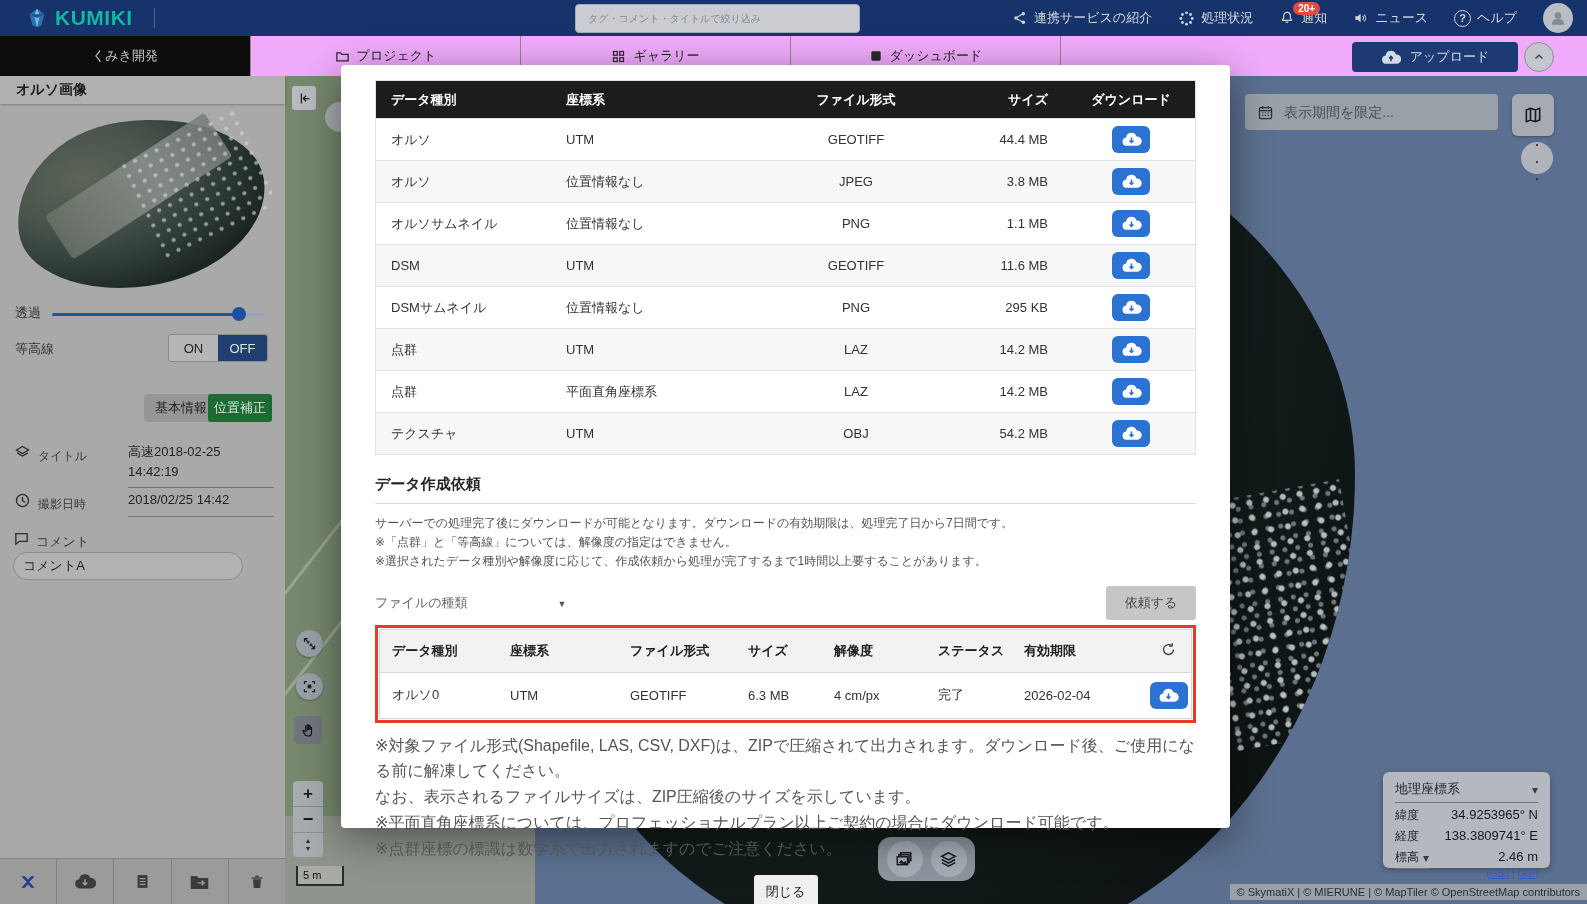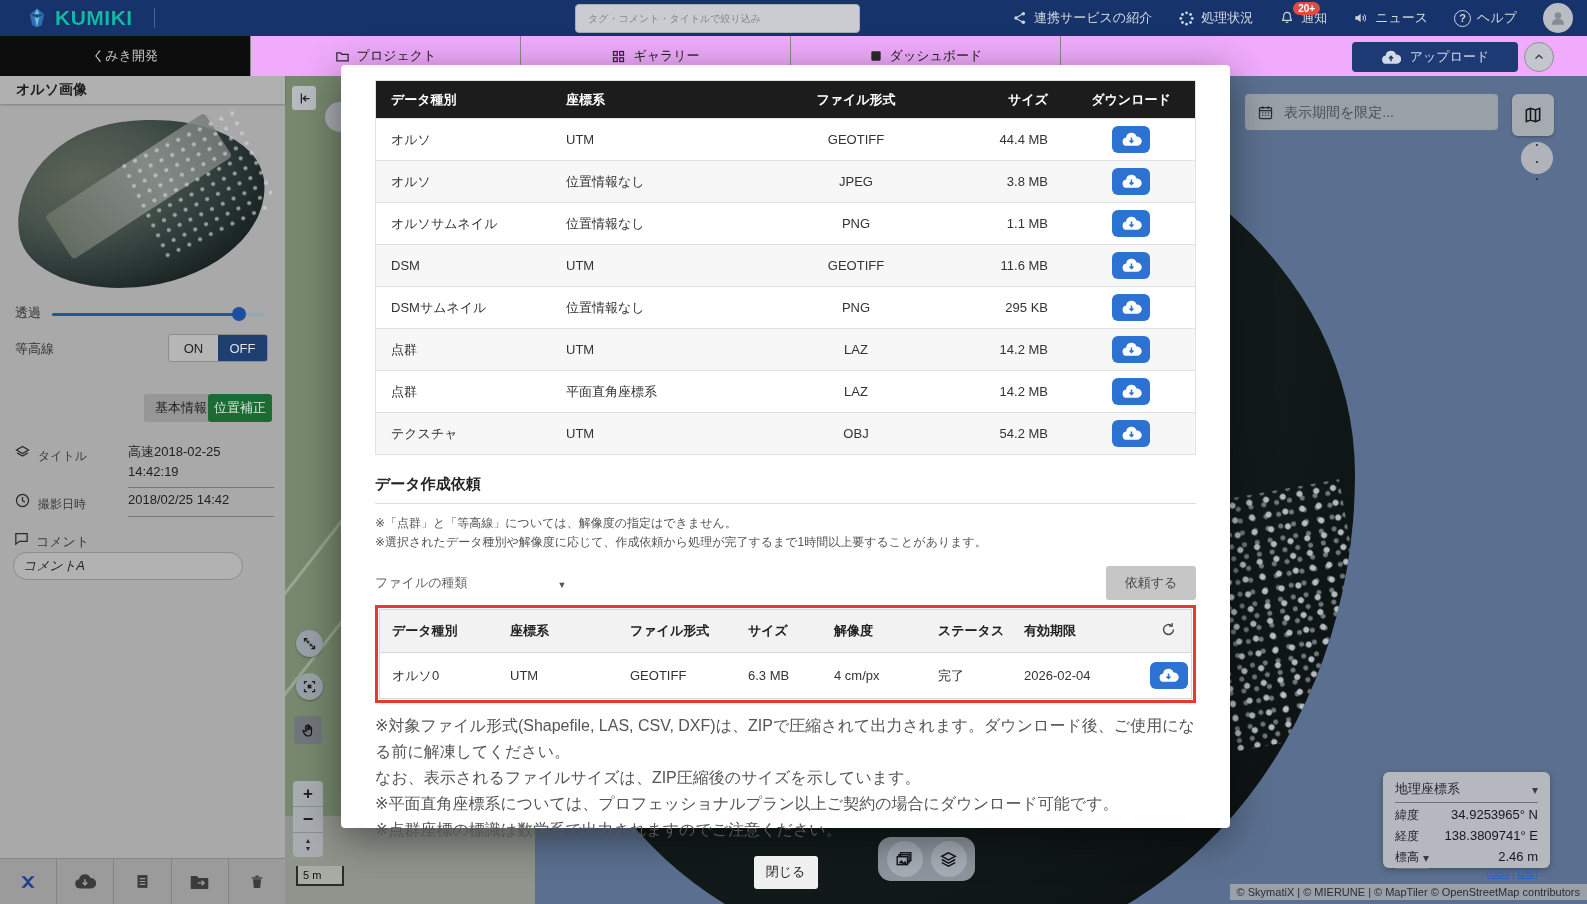--- a/index.html
+++ b/index.html
@@ -43,21 +43,21 @@
   .slider-fill { position:absolute; left:0; top:0; height:3px; width:88%; background:#1f55a5; border-radius:2px; }
   .slider-thumb { position:absolute; left:calc(88% - 7px); top:-6px; width:14px; height:14px; border-radius:50%; background:#1c4f9e; cursor:pointer; }
   .toggle { position:absolute; left:168px; top:258px; width:100px; height:28px; display:flex; border-radius:3px; overflow:hidden; border:1px solid #8b8b8b; }
   .toggle-on { flex:1; background:#b6b6b6; color:#222; font-size:13px; display:flex; align-items:center; justify-content:center; cursor:pointer; }
   .toggle-off { flex:1; background:#1e3f6f; color:#dbe2ec; font-size:13px; display:flex; align-items:center; justify-content:center; cursor:pointer; }
   .btn-basic { position:absolute; left:128px; top:318px; width:74px; height:28px; background:#969696; border:none; border-radius:3px; font-size:13px; color:#1f1f1f; cursor:pointer;margin-left:16px; }
   .btn-poscorr { position:absolute; left:208px; top:318px; width:64px; height:28px; background:#1d6b34; border:none; border-radius:3px; font-size:13px; color:#d7e6da; cursor:pointer; }
   .sb-ic { position:absolute; color:#2b2b2b; }
   .sb-field-label { position:absolute; left:38px; font-size:12px; color:#3a3a3a; }
   .sb-field-value { position:absolute; left:128px; width:146px; font-size:13px; color:#222; line-height:1.5; border-bottom:1px solid #777; padding-bottom:6px; }
-  .comment-input { position:absolute; left:13px; top:476px; width:230px; height:28px; background:#b2b2b2; border:1px solid #8c8c8c; border-radius:14px; font-size:13px; color:#222; padding:0 9px; outline:none;font-style:italic; }
+  .comment-input { position:absolute; left:13px; top:476px; width:230px; height:28px; background:#b2b2b2; border:1px solid #8c8c8c; border-radius:14px; font-size:13px; color:#222; padding:0 9px; outline:none; }
   .sb-toolbar { position:absolute; left:0; top:782px; width:285px; height:46px; background:#9b9b9b; border-top:1px solid #868686; display:flex; }
   .sb-tool { flex:1; display:flex; align-items:center; justify-content:center; border-right:1px solid rgba(0,0,0,.15); color:#3b3b3b; cursor:pointer; }
   .sb-tool:last-child { border-right:none; }
 
   
   .map { position:absolute; left:285px; top:76px; width:1302px; height:828px; background:#5b7090; overflow:hidden; z-index:1; }
   .land { position:absolute; left:0; top:0; width:250px; height:828px; background:#77886e; }
   .land-bl { position:absolute; left:0; top:740px; width:250px; height:88px; background:#8f948c; }
   .road { position:absolute; width:3px; height:260px; background:rgba(228,233,223,.30); }
   .road1 { left:20px; top:360px; transform:rotate(38deg); }
@@ -554,20 +554,21 @@
             <svg width="21" height="15" viewBox="0 0 24 18">
               <path fill="#fff" d="M19.2 16.5H6.3a5 5 0 0 1-.7-9.95A6.4 6.4 0 0 1 18 5.3a4.9 4.9 0 0 1 1.2 11.2z"></path>
               <path d="M12 6.5v6m-2.4-2.3 2.4 2.4 2.4-2.4" stroke="#2b72d3" stroke-width="1.8" fill="none"></path>
             </svg>
           </button></div>
     </div>
   </div>
 
   <div class="req-title">データ作成依頼</div>
   <hr class="req-hr">
+  <div class="req-note">サーバーでの処理完了後にダウンロードが可能となります。ダウンロードの有効期限は、処理完了日から7日間です。</div>
   <div class="req-note">※「点群」と「等高線」については、解像度の指定はできません。</div>
   <div class="req-note">※選択されたデータ種別や解像度に応じて、作成依頼から処理が完了するまで1時間以上要することがあります。</div>
 
   <div class="filetype-row">
     <div class="filetype">
       <span>ファイルの種類</span>
       <span class="chev-down"></span>
     </div>
     <button class="req-btn">依頼する</button>
   </div>

